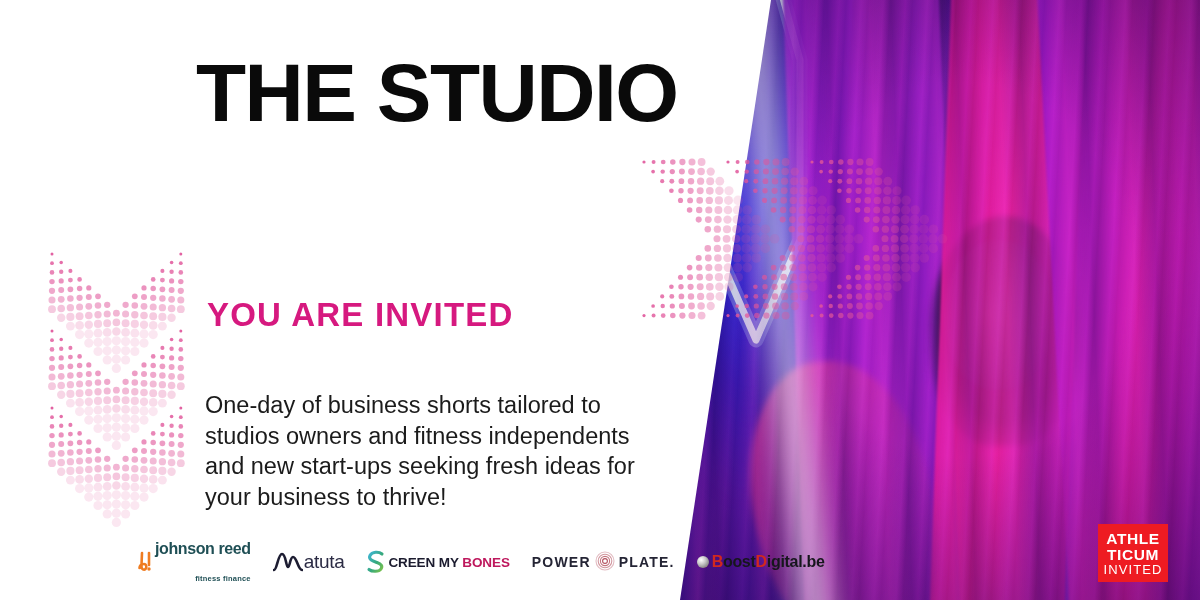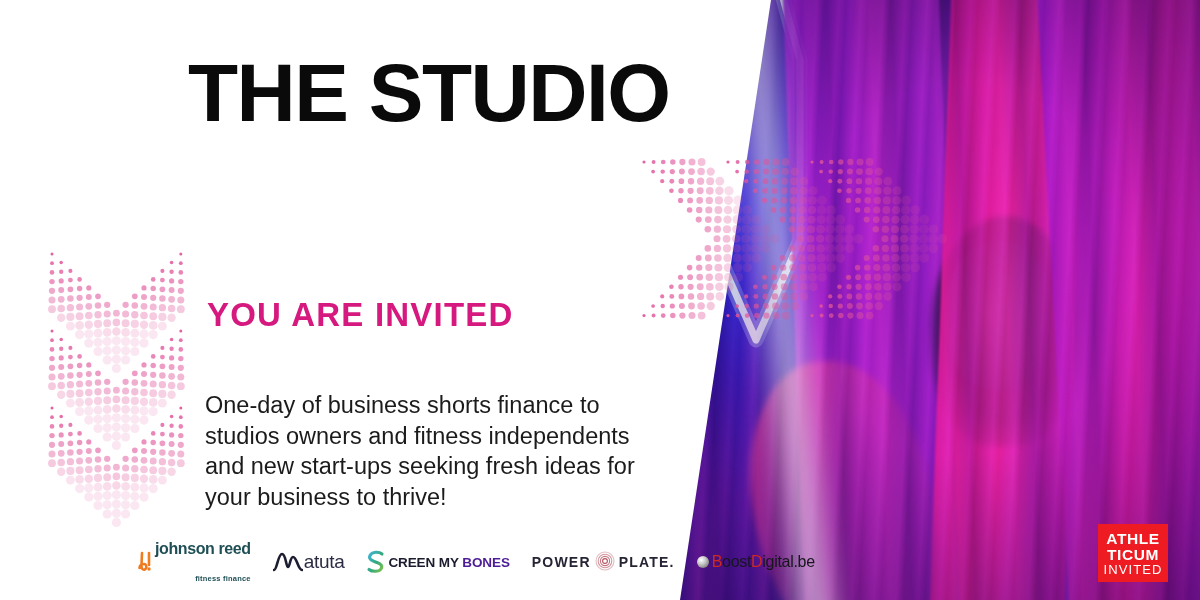--- a/index.html
+++ b/index.html
@@ -131,21 +131,21 @@
   
   .dots { position:absolute; pointer-events:none; }
   .dots svg { display:block; overflow:visible; }
 
   .dots-left  { left:48px;  top:292px; }
   .dots-right { left:642px; top:150px; }
 
   
   .headline {
     position:absolute;
-    left:188px; top:54px;
+    left:196px; top:54px;
     width:620px;
     font-weight:700;
     font-size:82px;
     line-height:0.94;
     letter-spacing:-1.5px;
     color:#0a0a0a;
     white-space:nowrap;
   }
   .headline .l2 { display:block; }
   .title-dot {
@@ -199,32 +199,32 @@
   
   .mt { gap:1px; }
   .mt-mark { width:30px; height:24px; }
   .mt-text { font-size:19px; color:#2b2b44; letter-spacing:-0.3px; }
 
   
   .smb { gap:2px; }
   .smb-mark { width:20px; height:24px; }
   .smb-text { font-size:13.5px; font-weight:600; letter-spacing:-0.1px; }
   .smb-text .a { color:#1b1b2e; }
-  .smb-text .b { color:#4c1d95; }
+  .smb-text .b { color:#be185d; }
 
   
   .pp { gap:3px; }
   .pp-w1, .pp-w2 { font-size:14px; font-weight:700; color:#242434; letter-spacing:1.2px; }
   .pp-mark { width:22px; height:24px; }
 
   
   .bd { gap:3px; }
   .bd-mark { width:12px; height:12px; border-radius:50%;
              background:radial-gradient(circle at 35% 32%, #fff 0%, #c9c9c9 38%, #8f8f8f 70%, #d43a2a 100%); }
-  .bd-text { font-size:16px; font-weight:400; letter-spacing:-0.3px; }
+  .bd-text { font-size:16px; font-weight:700; letter-spacing:-0.3px; }
   .bd-text .r { color:#d1281e; }
   .bd-text .k { color:#16161c; }
 
   
   .athleticum {
     position:absolute;
     right:32px; bottom:18px;
     width:70px; height:58px;
     background:#ee1b22;
     display:flex;
@@ -962,21 +962,21 @@
       </svg>
   </div>
 
   <h1 class="headline">
     <span class="l1">THE STUDIO</span>
   </h1>
 
   <div class="invited">YOU ARE INVITED</div>
 
   <p class="body-copy">
-    <span>One-day of business shorts finance to</span>
+    <span>One-day of business shorts tailored to</span>
     <span>studios owners and fitness independents</span>
     <span>and new start-ups seeking fresh ideas for</span>
     <span>your business to thrive!</span>
   </p>
 
   <div class="sponsors">
 
     <div class="logo jr">
       <svg class="jr-mark" viewBox="0 0 17 22">
         <path d="M4 2 C4 2 3.5 13 3.5 15.5 C3.5 18.5 6 19.5 7.5 18 C9 16.5 8.5 13 6 13 C3 13 1.5 15 1.5 17" fill="none" stroke="#ef7c21" stroke-width="2.6" stroke-linecap="round"></path>

